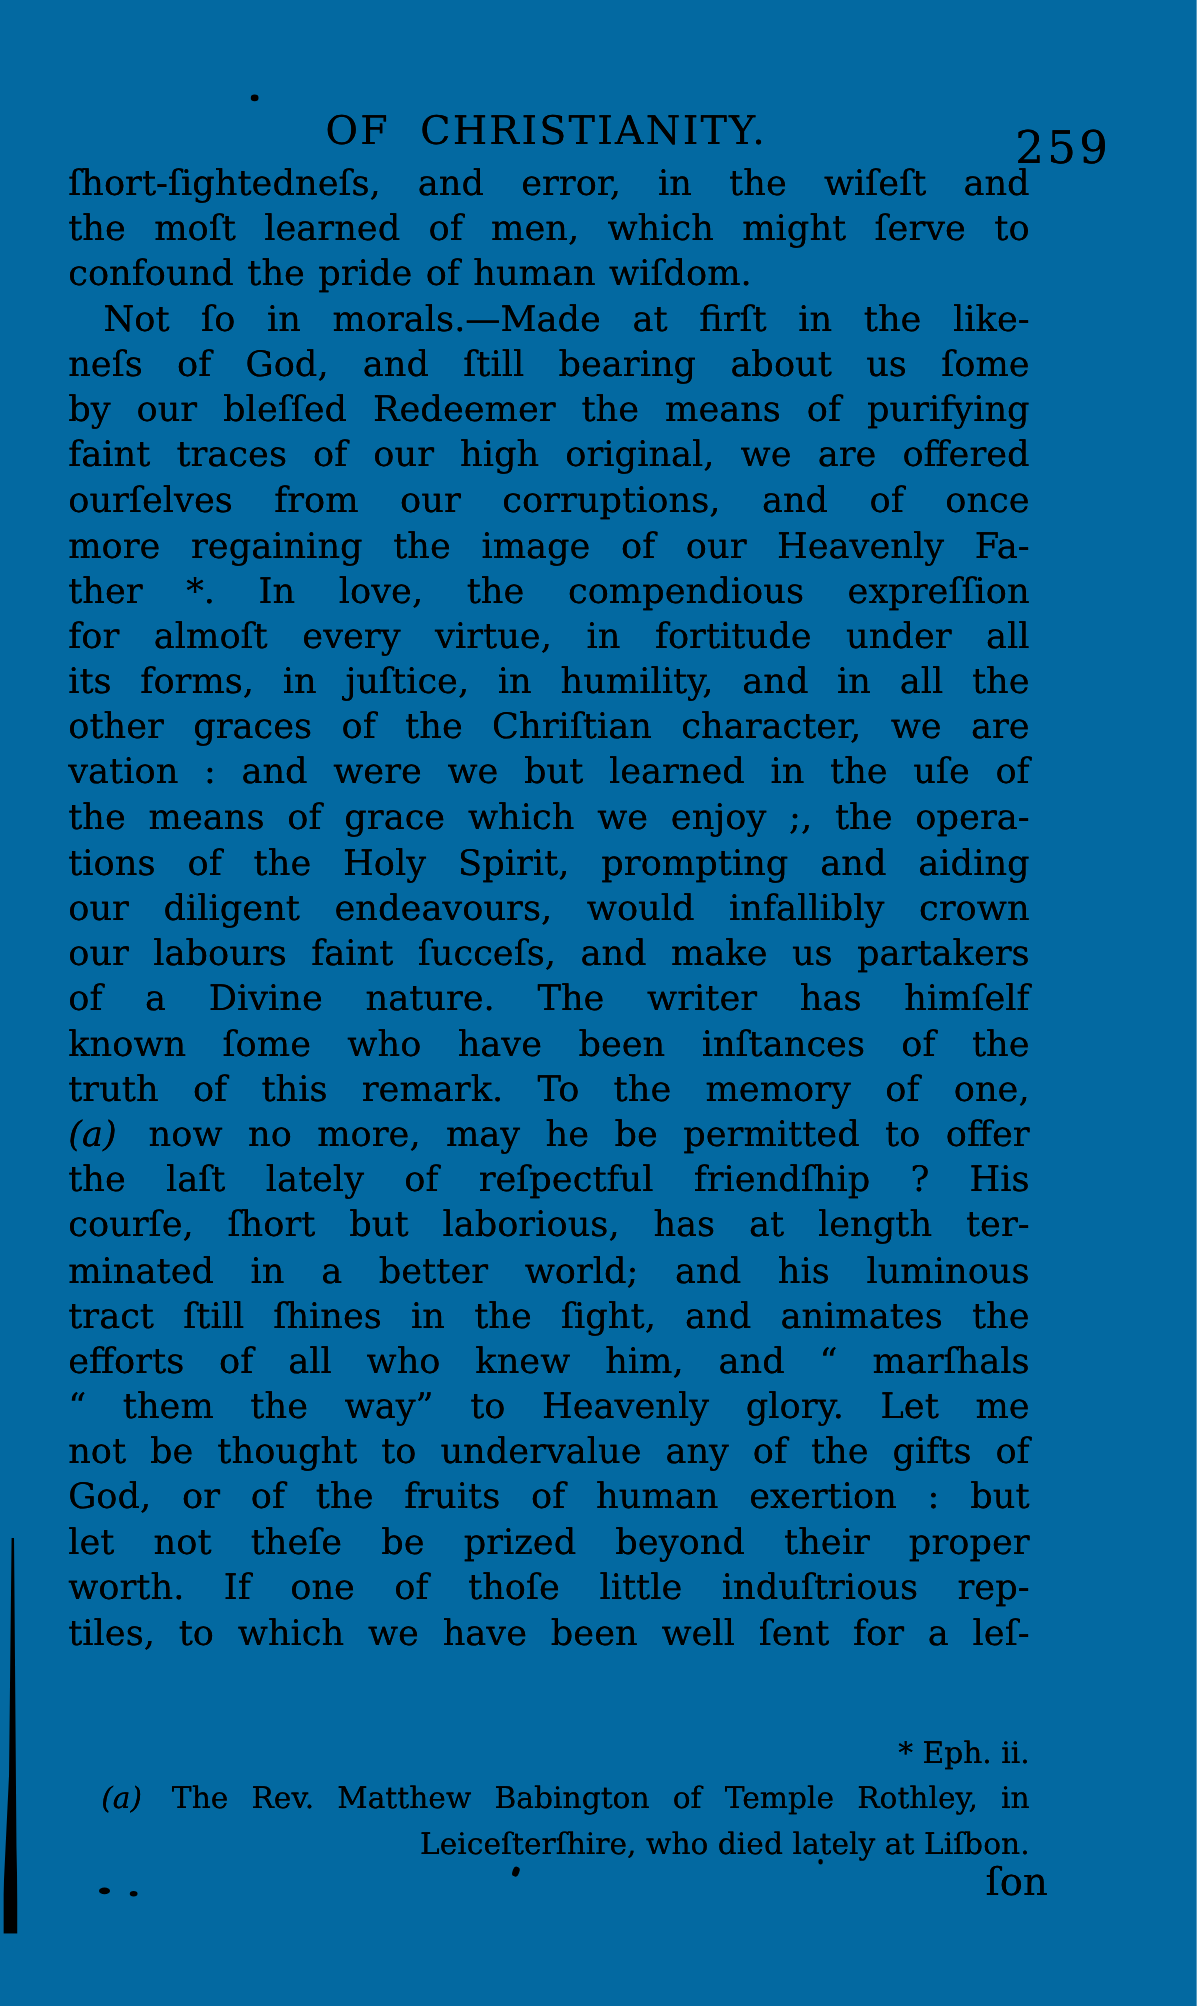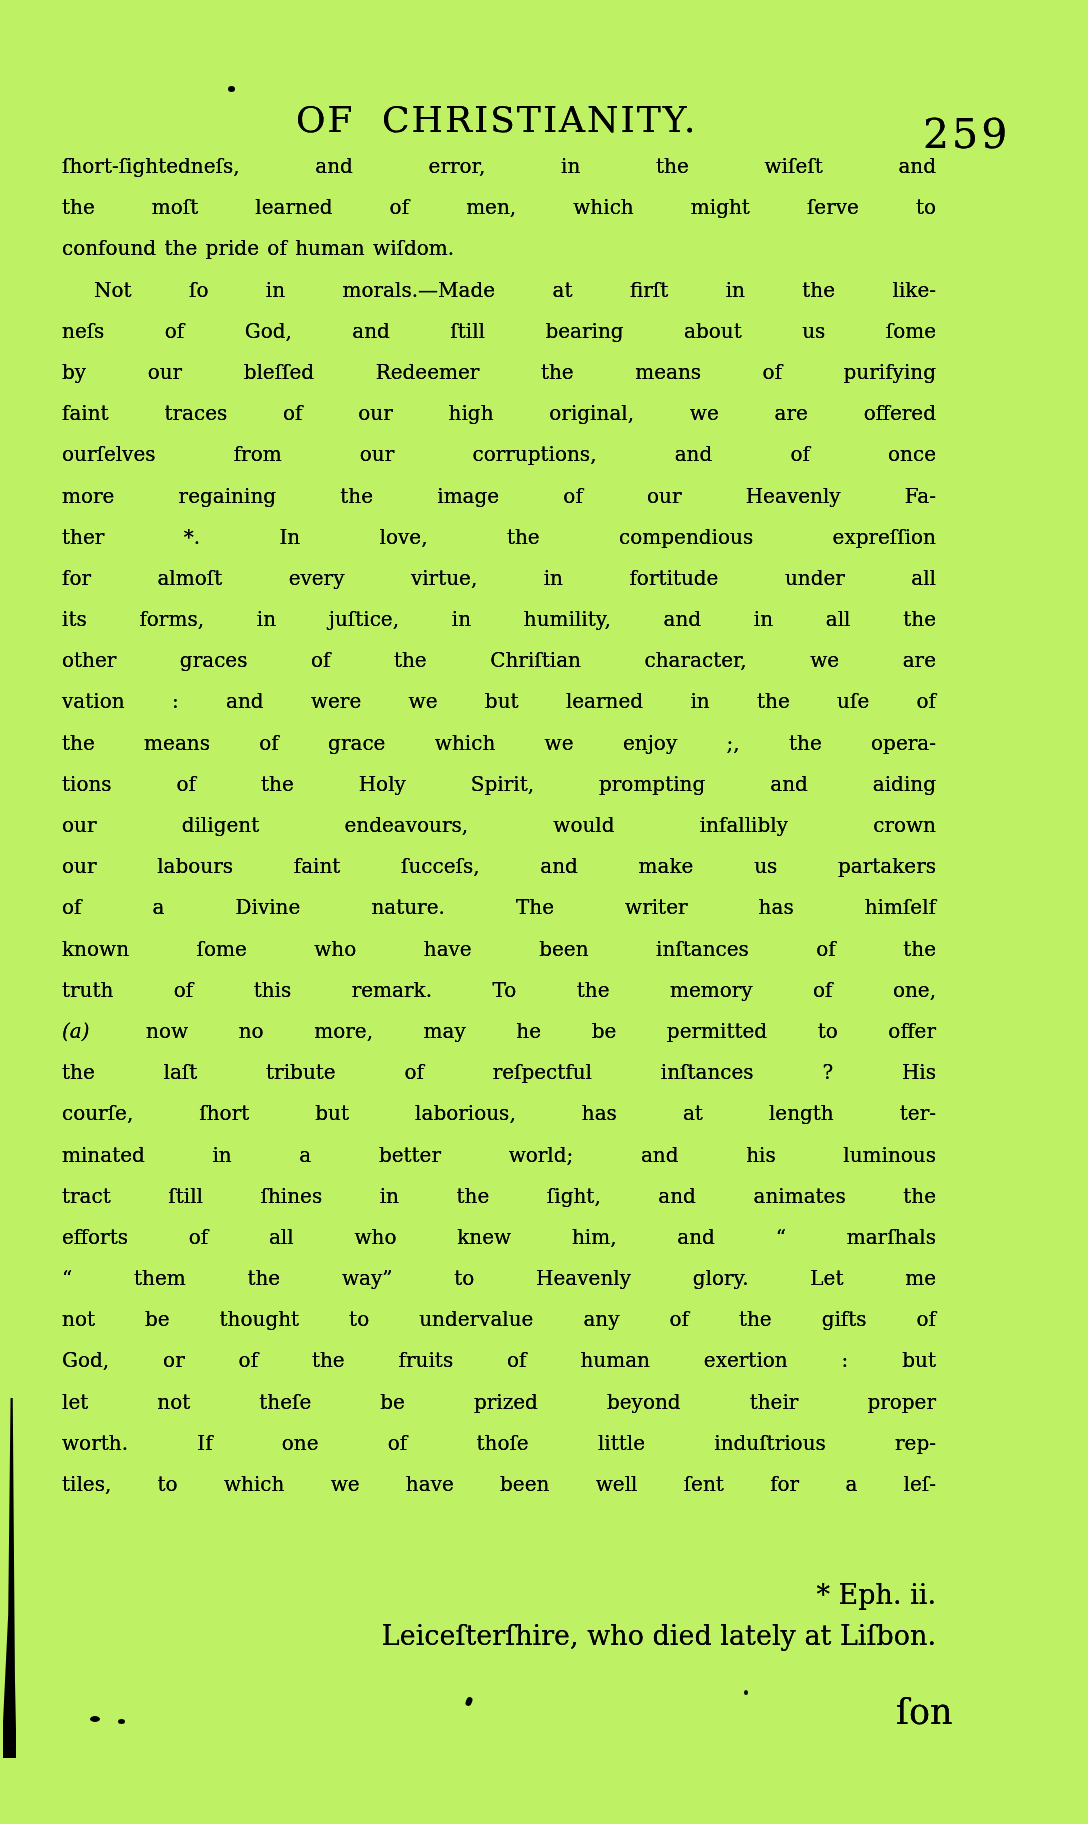--- a/index.html
+++ b/index.html
@@ -1,20 +1,20 @@
 <!DOCTYPE html>
 <html><head>
 <meta charset="utf-8">
 <style>
   html, body { margin: 0; padding: 0; background: #ffffff; }
   .page {
     position: relative;
     width: 1088px;
     height: 1824px;
-    background: #bef264;
+    background: #0369a1;
     overflow: hidden;
     font-family: "DejaVu Serif", "Liberation Serif", serif;
     color: #000;
     text-shadow: 0 0 0.5px #000;
   }
   .header-title {
     position: absolute;
     left: 296px;
     top: 99px;
     font-size: 36px;
@@ -30,21 +30,21 @@
     letter-spacing: 3px;
     margin-left: 45px;
   }
   .body-text {
     position: absolute;
     left: 62px;
     top: 146px;
     width: 874px;
   }
   .line {
-    font-size: 20px;
+    font-size: 32px;
     line-height: 41.2px;
     height: 41.2px;
     overflow: visible;
     word-spacing: 2px;
   }
   .line.just { text-align: justify; text-align-last: justify; }
   .line.nojust { text-align: left; text-align-last: auto; }
   .line.indent1 { padding-left: 32px; }
   .footnotes {
     position: absolute;
@@ -110,35 +110,36 @@
       <div class="line just">other graces of the Chriſtian character, we are</div>
       <div class="line just">vation : and were we but learned in the uſe of</div>
       <div class="line just">the means of grace which we enjoy ;, the opera-</div>
       <div class="line just">tions of the Holy Spirit, prompting and aiding</div>
       <div class="line just">our diligent endeavours, would infallibly crown</div>
       <div class="line just">our labours faint ſucceſs, and make us partakers</div>
       <div class="line just">of a Divine nature. The writer has himſelf</div>
       <div class="line just">known ſome who have been inſtances of the</div>
       <div class="line just">truth of this remark. To the memory of one,</div>
       <div class="line just"><i>(a)</i> now no more, may he be permitted to offer</div>
-      <div class="line just">the laſt tribute of reſpectful inſtances ? His</div>
+      <div class="line just">the laſt lately of reſpectful friendſhip ? His</div>
       <div class="line just">courſe, ſhort but laborious, has at length ter-</div>
       <div class="line just">minated in a better world; and his luminous</div>
       <div class="line just">tract ſtill ſhines in the ſight, and animates the</div>
       <div class="line just">efforts of all who knew him, and “ marſhals</div>
       <div class="line just">“ them the way” to Heavenly glory. Let me</div>
       <div class="line just">not be thought to undervalue any of the gifts of</div>
       <div class="line just">God, or of the fruits of human exertion : but</div>
       <div class="line just">let not theſe be prized beyond their proper</div>
       <div class="line just">worth. If one of thoſe little induſtrious rep-</div>
       <div class="line just">tiles, to which we have been well ſent for a leſ-</div>
     </div>
 
   <div class="footnotes">
       <div class="fn-line nojust indent1">* Eph. ii.</div>
+      <div class="fn-line just indent2"><i>(a)</i> The Rev. Matthew Babington of Temple Rothley, in</div>
       <div class="fn-line nojust">Leiceſterſhire, who died lately at Liſbon.</div>
     </div>
 
   <div class="catchword">ſon</div>
 
   <div class="artifact-wedge"></div>
   <div class="speck speck-a"></div>
   <div class="speck speck-b"></div>
   <div class="speck speck-c"></div>
   <div class="speck speck-d"></div>

